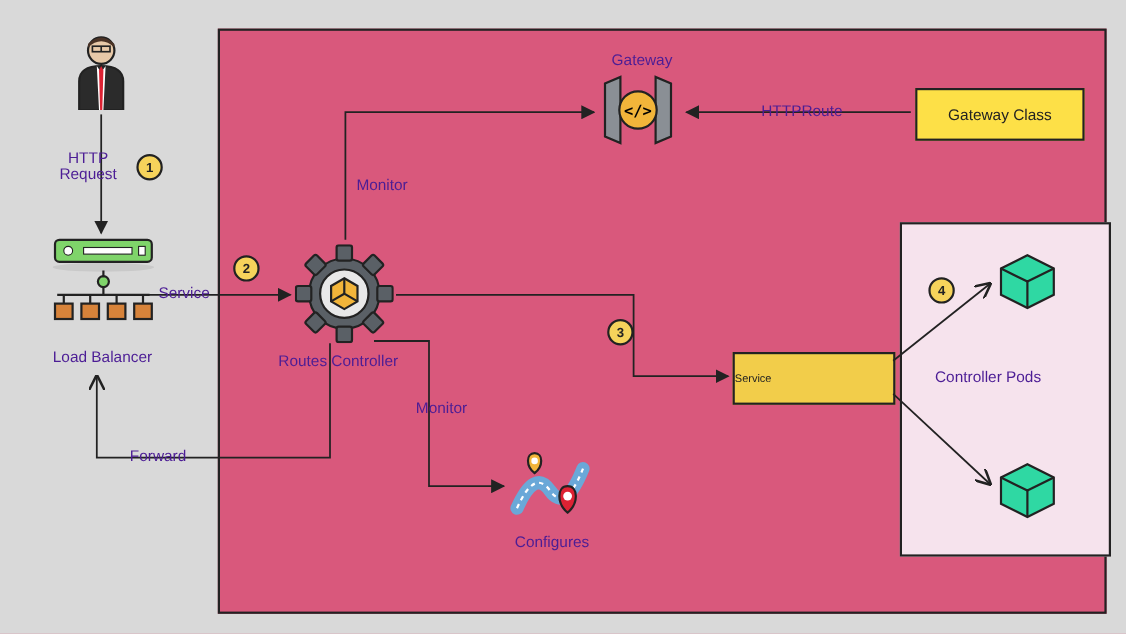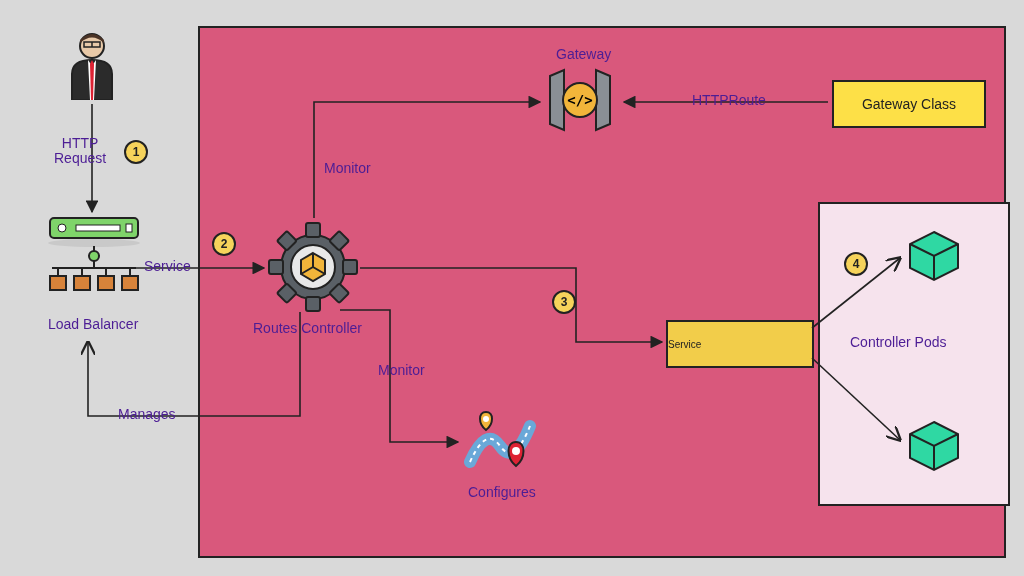--- a/index.html
+++ b/index.html
@@ -169,21 +169,21 @@
 
       <line x1="812" y1="328" x2="900" y2="258" marker-end="url(#ahopen)"></line>
       <line x1="812" y1="358" x2="900" y2="440" marker-end="url(#ahopen)"></line>
     </g>
   </svg>
 
   <div class="label ml" style="left:54px;top:136px">HTTP
 Request</div>
   <div class="label" style="left:48px;top:316px">Load Balancer</div>
   <div class="label" style="left:144px;top:258px">Service</div>
-  <div class="label" style="left:118px;top:406px">Manages</div>
+  <div class="label" style="left:118px;top:406px">Forward</div>
   <div class="label" style="left:253px;top:320px">Routes Controller</div>
   <div class="label" style="left:324px;top:160px">Monitor</div>
   <div class="label" style="left:378px;top:362px">Monitor</div>
   <div class="label" style="left:556px;top:46px">Gateway</div>
   <div class="label" style="left:692px;top:92px">HTTPRoute</div>
   <div class="label" style="left:468px;top:484px">Configures</div>
   <div class="label" style="left:850px;top:334px">Controller Pods</div>
 
   <div class="badge" style="left:124px;top:140px">
       <span>1</span>

